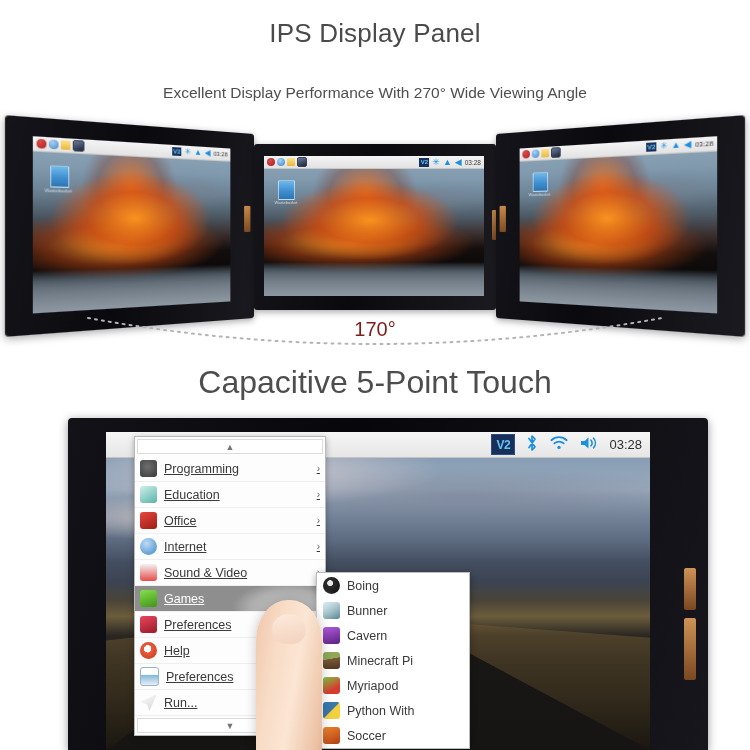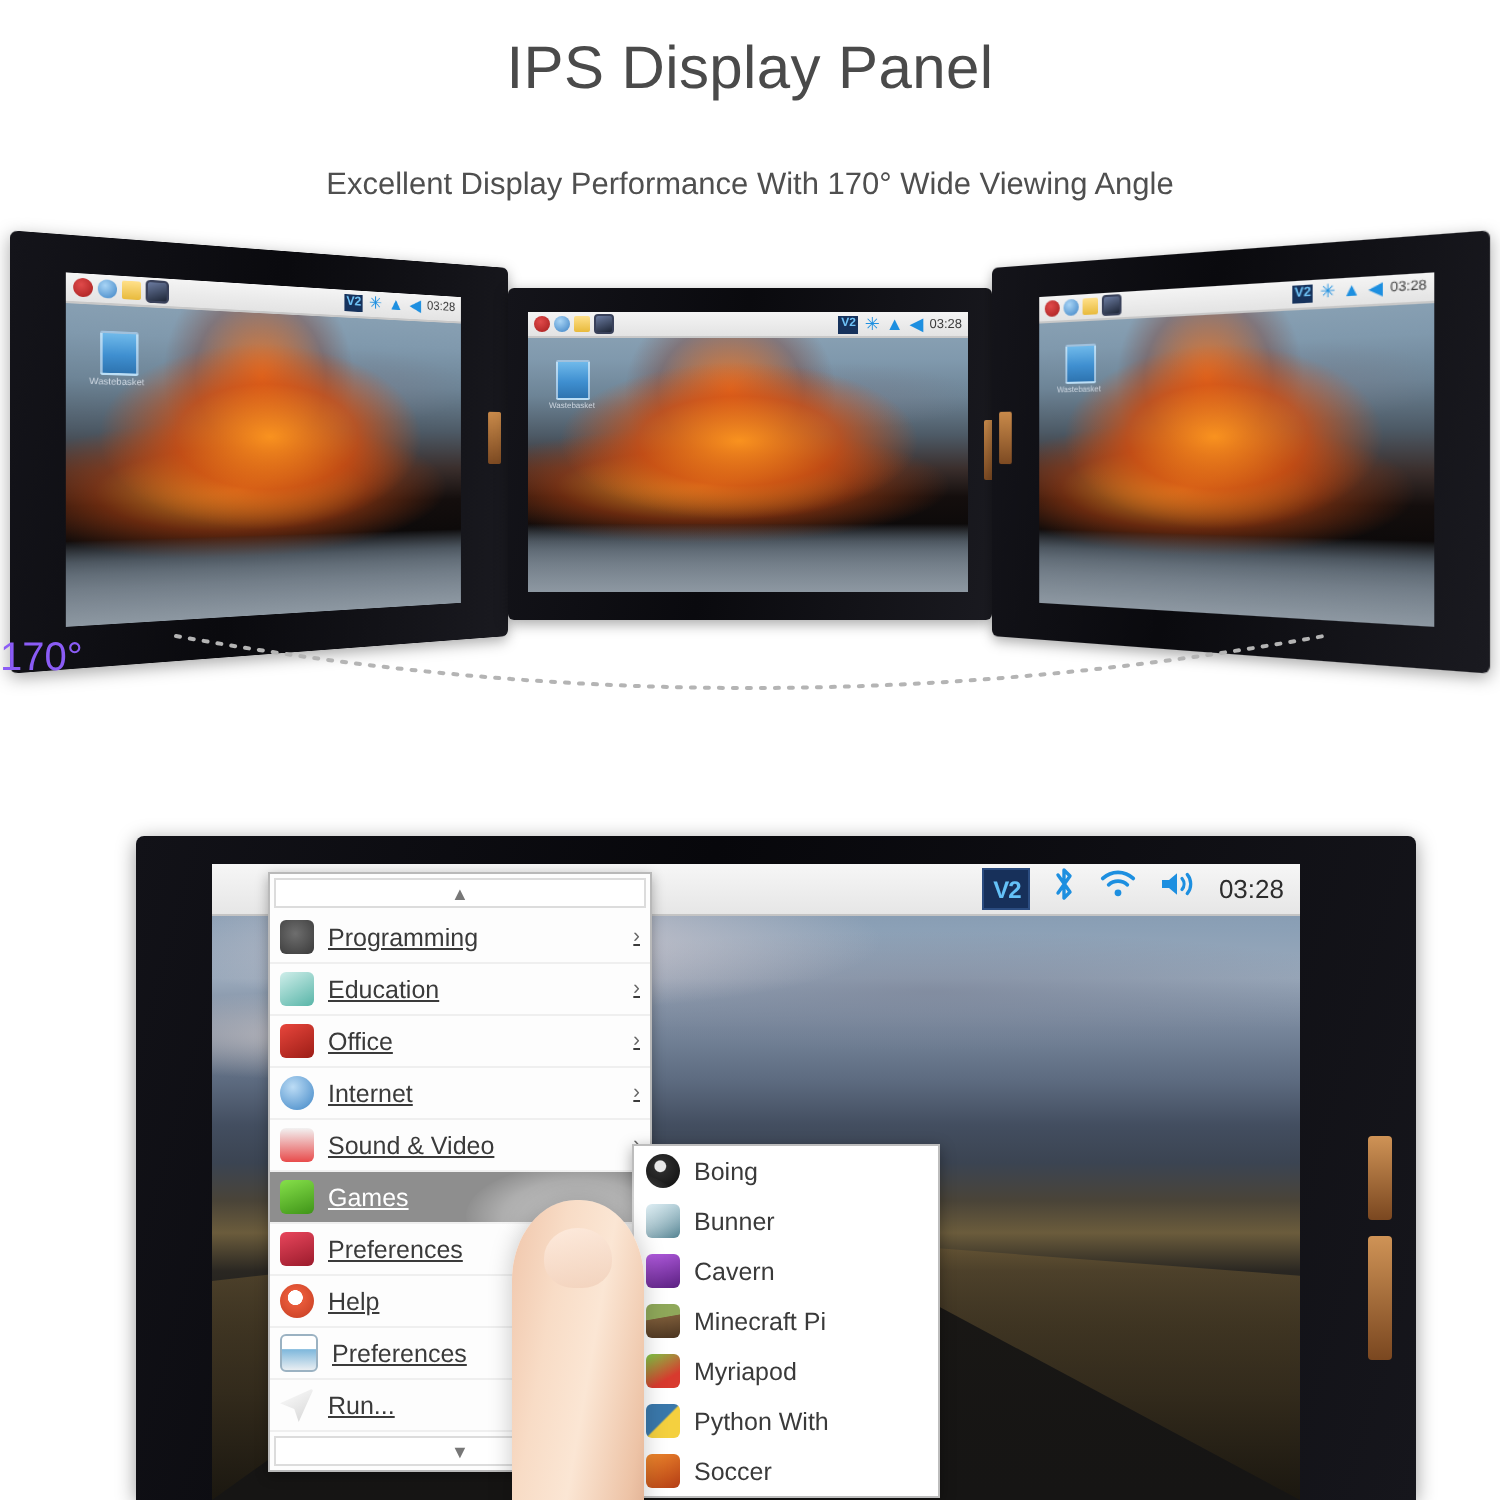--- a/index.html
+++ b/index.html
@@ -22,21 +22,21 @@
   
   .h-title {
     position: absolute;
     left: 0; right: 0;
     text-align: center;
     color: #4a4a4a;
     font-weight: 400;
   }
   #ips-title {
     top: 18px;
-    font-size: 30px;
+    font-size: 26px;
     letter-spacing: .2px;
   }
   #ips-sub {
     top: 84px;
     font-size: 15.5px;
     color: #4f4f4f;
   }
   #touch-title {
     top: 364px;
     font-size: 32px;
@@ -131,21 +131,21 @@
   #panel-left  { left: 22px;  top: 6px;  width: 232px; height: 184px;
                  transform: perspective(620px) rotateY(27deg); transform-origin: right center; }
   #panel-mid   { left: 254px; top: 16px; width: 242px; height: 166px; }
   #panel-right { left: 496px; top: 6px;  width: 232px; height: 184px;
                  transform: perspective(620px) rotateY(-27deg); transform-origin: left center; }
 
   
   #arc-wrap { position:absolute; left:0; top:300px; width:750px; height:70px; }
   #arc-label {
     position:absolute; left:0; right:0; top:18px;
-    text-align:left; font-size:20px; color:#8b5cf6;
+    text-align:center; font-size:20px; color:#7f1d1d;
   }
 
   
   #touch-section {
     position:absolute;
     left:68px; top:418px; width:640px; height:332px;
   }
   #touch-bezel {
     position:absolute; inset:0;
     background: linear-gradient(105deg,#121218 0%,#07070b 40%,#16161c 100%);
@@ -309,21 +309,21 @@
     background: linear-gradient(180deg,#cf9356,#7a4720);
     border-radius:2px;
   }
 </style>
 </head>
 <body>
 
 <div id="page">
 
   <div id="ips-title" class="h-title">IPS Display Panel</div>
-  <div id="ips-sub" class="h-title">Excellent Display Performance With 170° Wide Viewing Angle</div>
+  <div id="ips-sub" class="h-title">Excellent Display Performance With 270° Wide Viewing Angle</div>
 
   <div id="angle-section">
 
     <div id="panel-left" class="panel-unit">
       <div class="bezel">
         <div class="screen" style="left:22px; top:16px; right:26px; bottom:18px;">
           <div class="wall-sunset"></div>
           <div class="taskbar" style="height:13px; padding:0 3px;">
             <div class="tb-left">
               <span class="tb-ico ico-rasp" style="width:8px;height:8px;"></span>
@@ -399,20 +399,21 @@
     </div>
   </div>
 
   <div id="arc-wrap">
     <svg width="750" height="70" viewBox="0 0 750 70">
       <path d="M 88 18 Q 375 70 662 18" fill="none" stroke="#b4b4b4" stroke-width="2" stroke-dasharray="2 5" stroke-linecap="round"></path>
     </svg>
     <div id="arc-label">170°</div>
   </div>
 
+  <div id="touch-title" class="h-title">Capacitive 5-Point Touch</div>
 
   <div id="touch-section">
     <div id="touch-bezel">
 
       <div id="touch-screen">
         <div class="wall-road">
           <div class="field-l"></div>
           <div class="field-r"></div>
           <div class="road"></div>
           <div class="road-line" style="left:46%; bottom:4%;  width:3px; height:16px; transform:rotate(12deg);"></div>

